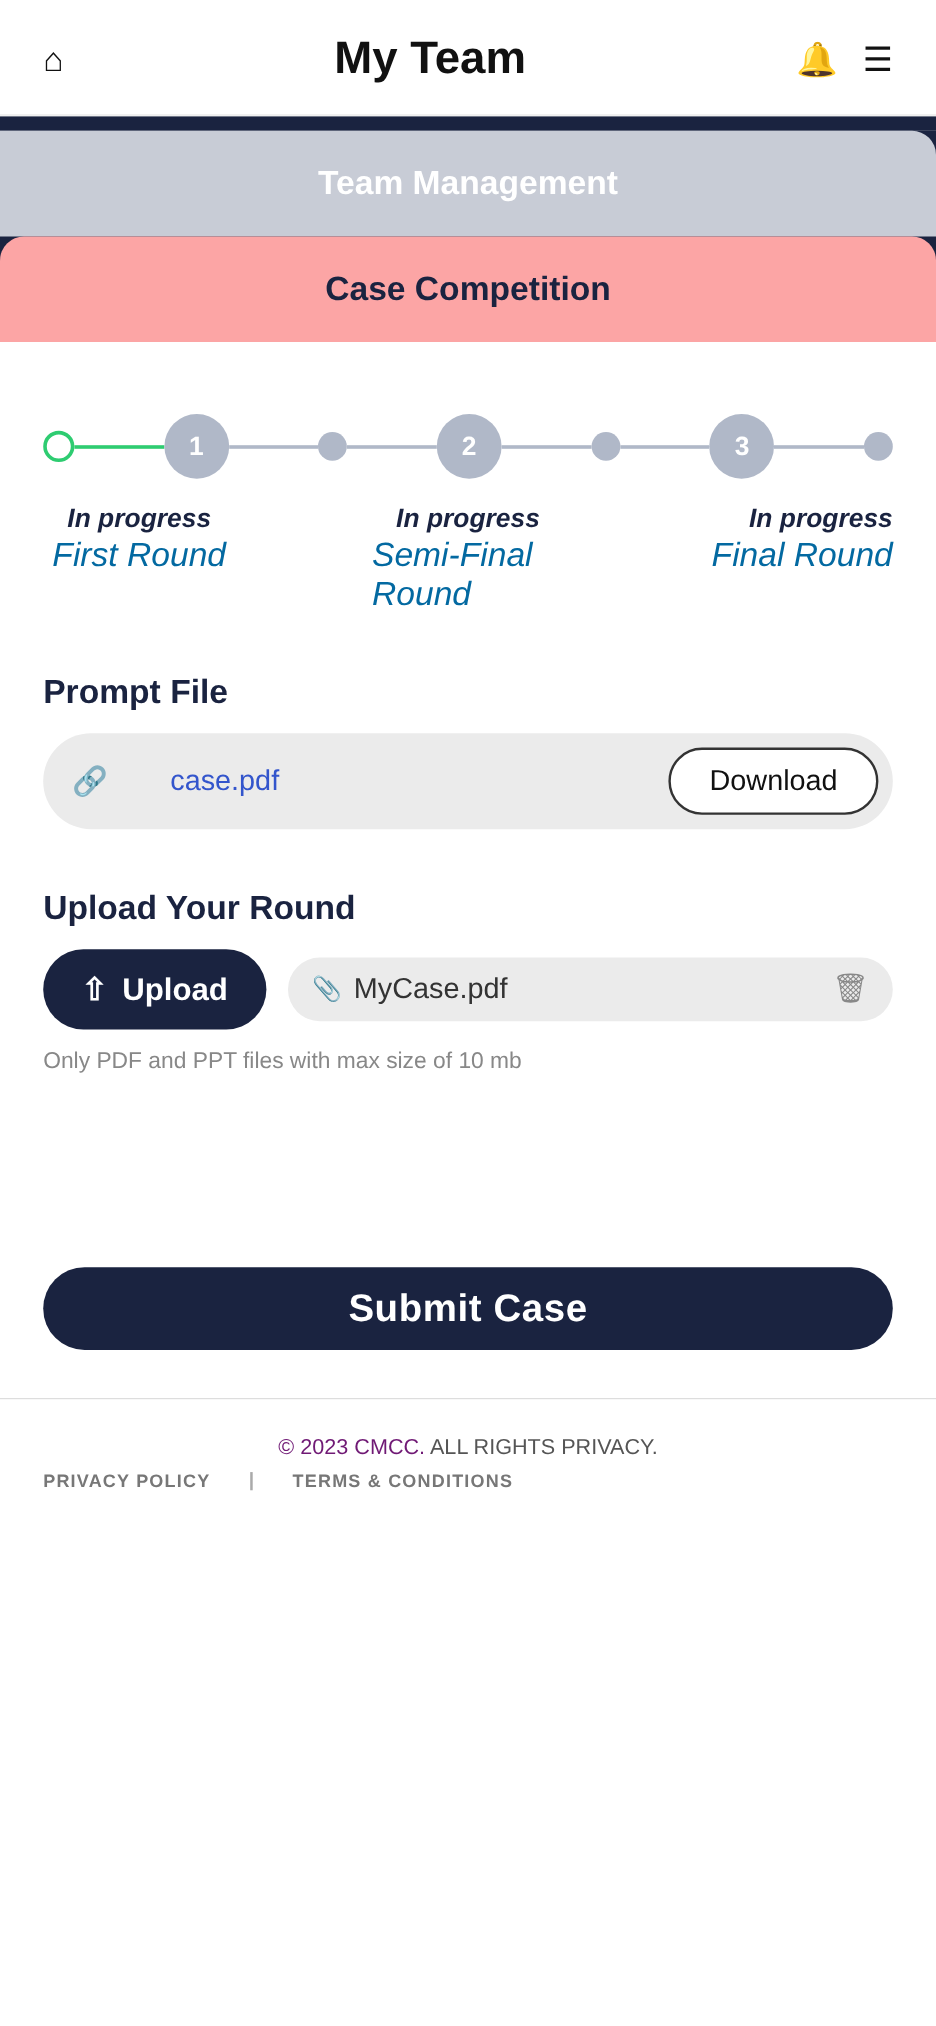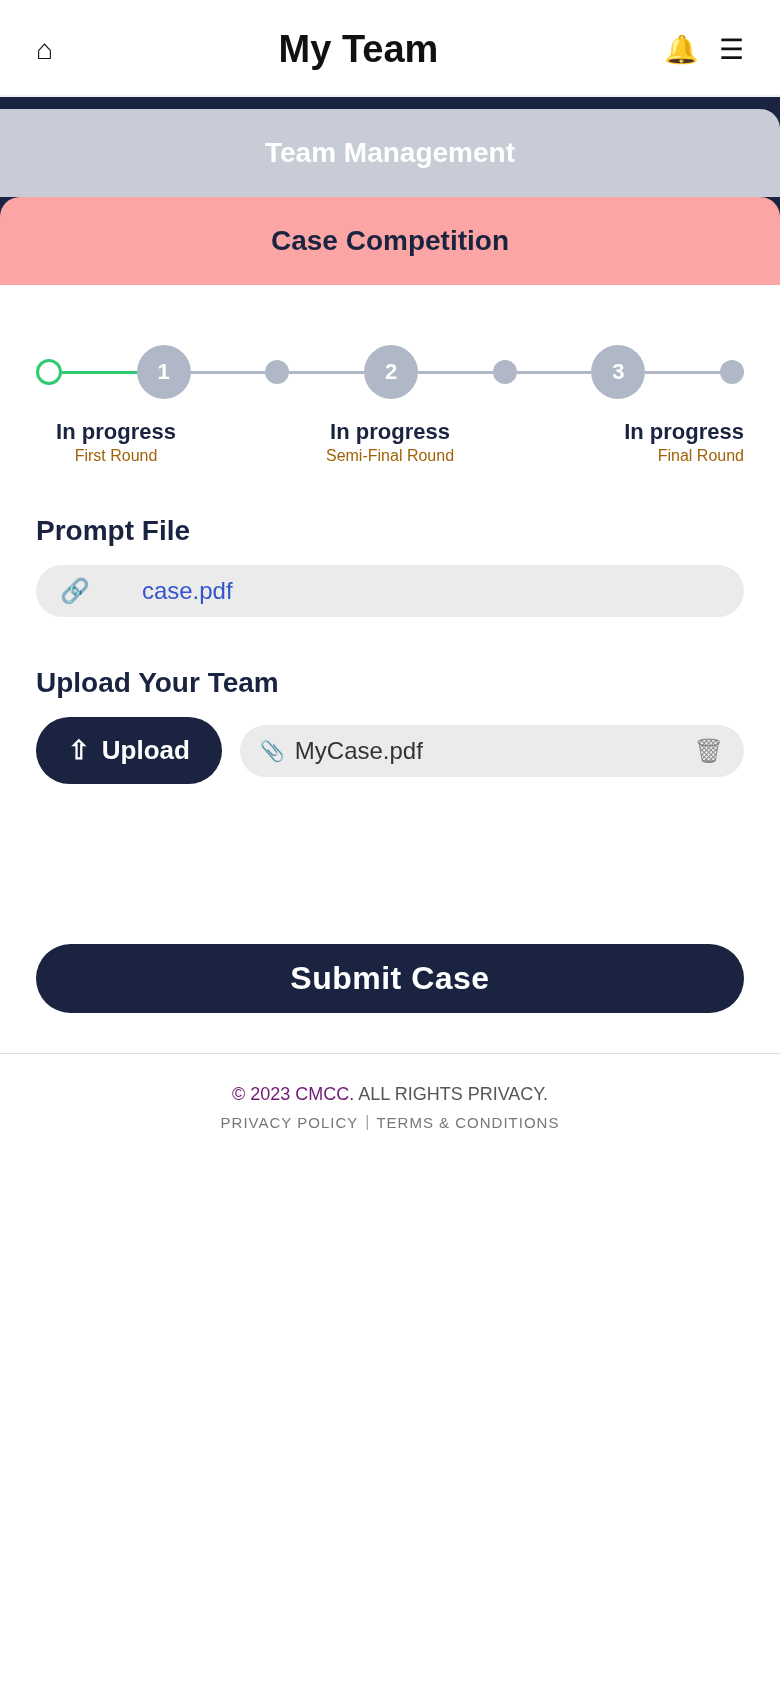--- a/index.html
+++ b/index.html
@@ -152,31 +152,32 @@
       display: flex;
       justify-content: space-between;
       margin-top: 14px;
     }
 
     .step-label-group {
       display: flex;
       flex-direction: column;
       align-items: center;
       width: 160px;
+      font-style: italic;
     }
 
     .step-label-status {
       font-size: 22px;
       font-weight: 700;
       color: #1a2340;
     }
 
     .step-label-round {
-      font-size: 16px;
-      color: #a16207;
+      font-size: 28px;
+      color: #0369a1;
       margin-top: 2px;
     }
 
     
     .section-title {
       font-size: 28px;
       font-weight: 700;
       color: #1a2340;
       margin-bottom: 18px;
     }
@@ -317,23 +318,23 @@
 
     .footer-copy strong {
       font-weight: 400;
       color: #701a75;
     }
 
     .footer-links {
       font-size: 16px;
       color: #777;
       display: flex;
-      justify-content: center;
-      align-items: center;
-      gap: 7px;
+      align-items: center;
+      gap: 32px;
+      font-weight: bold;
     }
 
     .footer-links a {
       color: #777;
       text-decoration: none;
       text-transform: uppercase;
       letter-spacing: 1px;
       font-size: 15px;
     }
 
@@ -426,36 +427,38 @@
     </div>
   </div>
 
   <div>
     <div class="section-title">Prompt File</div>
     <div class="prompt-file-row">
       <div class="file-name-area">
         <span class="paperclip-icon">🔗</span>
         <span class="file-name-text">case.pdf</span>
       </div>
+      <button class="download-btn">Download</button>
     </div>
   </div>
 
   <div class="upload-section">
-    <div class="section-title">Upload Your Team</div>
+    <div class="section-title">Upload Your Round</div>
     <div class="upload-row">
       <button class="upload-btn">
         <span class="upload-icon">⇧</span>
         <span>Upload</span>
       </button>
       <div class="file-uploaded-pill">
         <span class="paperclip-icon" style="font-size:20px; color:#555;">📎</span>
         <span class="file-uploaded-name">MyCase.pdf</span>
         <span class="trash-icon">🗑</span>
       </div>
     </div>
+    <div class="upload-hint">Only PDF and PPT files with max size of 10 mb</div>
   </div>
 
 </div>
 
 <div class="spacer"></div>
 
 <div class="submit-btn-container">
   <button class="submit-btn">Submit Case</button>
 </div>
 

